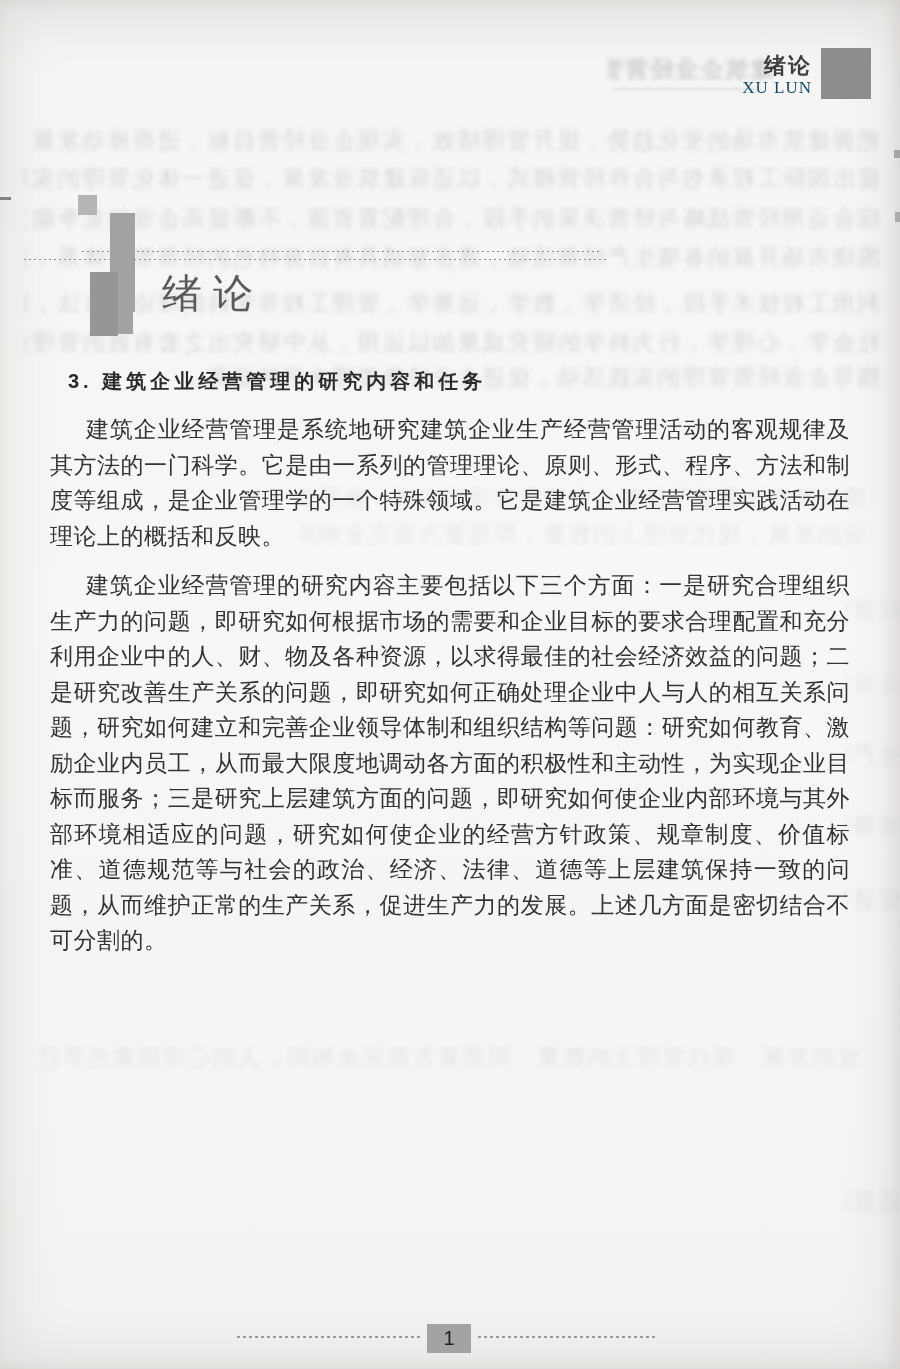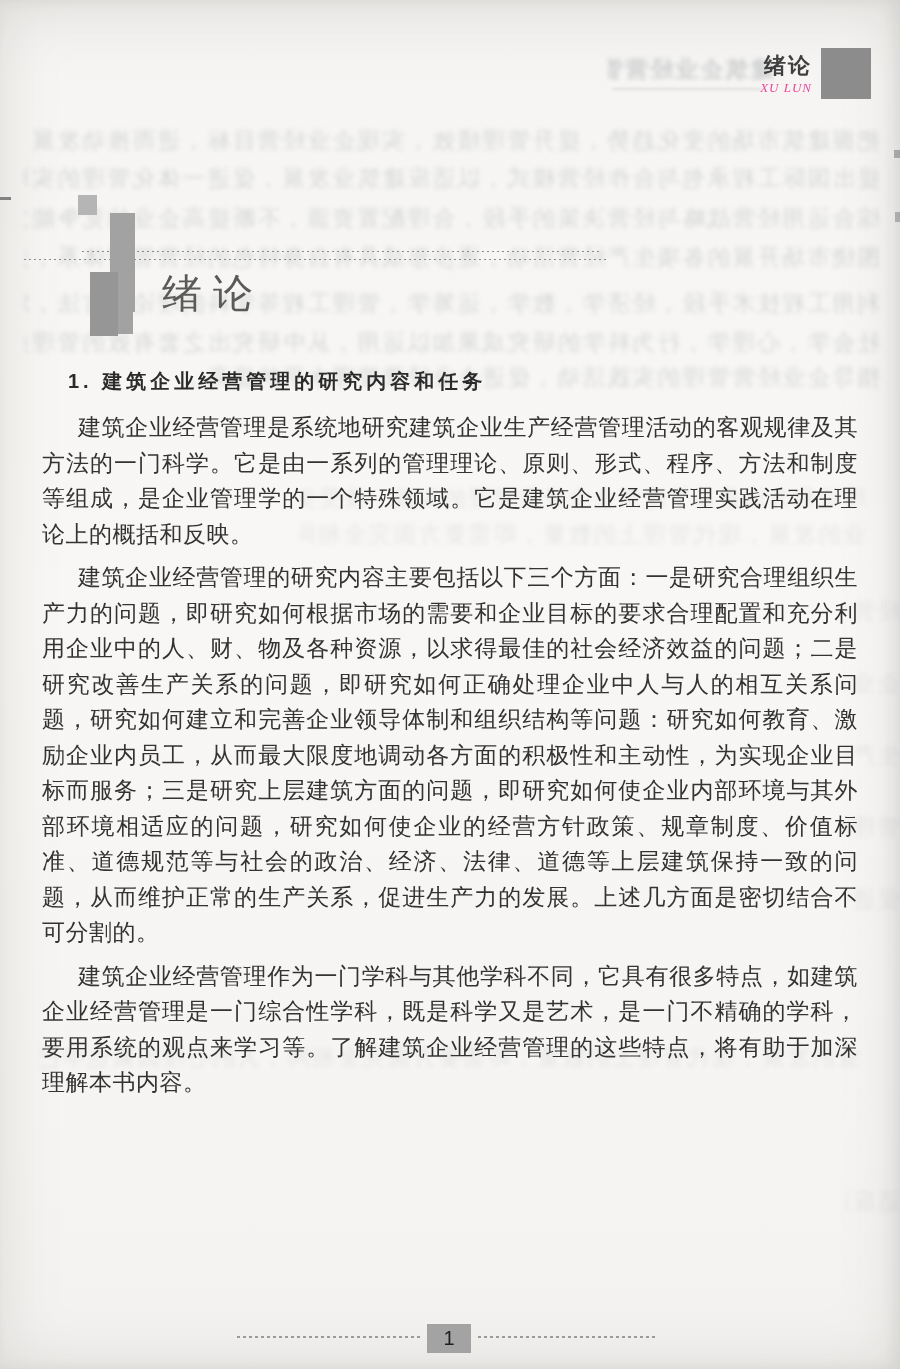--- a/index.html
+++ b/index.html
@@ -16,44 +16,44 @@
     color:#8e949a;font-size:23px;letter-spacing:2px;white-space:nowrap;overflow:hidden;
     pointer-events:none;}
   .bleed.heavy{opacity:.38;font-weight:bold;}
   .bleed.faint{opacity:.16;}
   .bleed-rule{position:absolute;height:2px;background:#aab0b5;opacity:.35;filter:blur(1.5px);}
   
   .running-head{position:absolute;top:54px;right:88px;text-align:right;}
   .running-head .cn{font-family:"Liberation Sans","DejaVu Sans",sans-serif;
     font-weight:bold;font-size:22px;color:#3f3f3f;letter-spacing:2px;line-height:24px;}
   .running-head .py{font-family:"Liberation Serif","DejaVu Serif",serif;
-    font-size:13px;color:#ec4899;letter-spacing:1px;line-height:19px;font-style:italic;}
+    font-size:17px;color:#0c4a6e;letter-spacing:1px;line-height:19px;}
   .head-square{position:absolute;top:48px;left:821px;width:50px;height:51px;background:#8c8c8c;}
   
   .blk{position:absolute;}
   .blk.light{left:78px;top:195px;width:19px;height:20px;background:#b5b5b5;}
   .blk.bar{left:110px;top:213px;width:25px;height:99px;background:#a2a2a2;}
   .blk.dark{left:90px;top:272px;width:28px;height:64px;background:#969696;}
   .blk.foot{left:118px;top:310px;width:15px;height:24px;background:#a2a2a2;}
   .rule-dotted{position:absolute;height:1px;
     background:repeating-linear-gradient(90deg,#8a8a8a 0 2px,transparent 2px 5px);}
   .rule-top{left:82px;top:251px;width:520px;}
   .rule-bottom{left:24px;top:259px;width:582px;}
   .chapter-title{position:absolute;left:162px;top:266px;
     font-family:"Liberation Sans","DejaVu Sans",sans-serif;
     font-size:40px;font-weight:500;color:#5a5a5a;letter-spacing:11px;}
   
   .content{position:absolute;left:34px;top:366px;width:832px;}
   .content h2{margin:0;padding-left:34px;font-size:20px;font-weight:bold;color:#2b2b2b;
     letter-spacing:4px;line-height:30px;font-family:"Liberation Sans","DejaVu Sans",sans-serif;}
   .content h2.second{margin-top:6px;margin-bottom:12px;}
   .content h2.first{margin-bottom:14px;}
-  .content p{margin:8px;font-size:23px;line-height:35.5px;color:#333;
+  .content p{margin:16px;font-size:23px;line-height:35.5px;color:#333;
     text-align:justify;text-indent:36px;letter-spacing:.5px;}
-  .content p.gap{margin-top:4px;}
+  .content p.gap{margin-top:4px;font-family:Liberation Mono, monospace;}
   
   .foot-dash{position:absolute;top:1336px;height:2px;
     background:repeating-linear-gradient(90deg,#9a9a9a 0 3px,transparent 3px 6px);}
   .foot-dash.left{left:237px;width:184px;}
   .foot-dash.right{left:478px;width:180px;}
   .page-num-box{position:absolute;left:427px;top:1324px;width:44px;height:29px;
     background:#a3a3a3;display:flex;align-items:center;justify-content:center;
     font-family:"Liberation Sans","DejaVu Sans",sans-serif;
     font-size:20px;color:#1e1e1e;}
   
@@ -93,24 +93,23 @@
 
 <div class="blk light"></div>
 <div class="rule-dotted rule-top"></div>
 <div class="rule-dotted rule-bottom"></div>
 <div class="blk bar"></div>
 <div class="blk dark"></div>
 <div class="blk foot"></div>
 <div class="chapter-title">绪论</div>
 
 <div class="content">
-  <h2 class="first">1. 建筑企业经营管理的研究内容和任务</h2>
+  <h2 class="first">3. 建筑企业经营管理的研究内容和任务</h2>
   <p>建筑企业经营管理是系统地研究建筑企业生产经营管理活动的客观规律及其方法的一门科学。它是由一系列的管理理论、原则、形式、程序、方法和制度等组成，是企业管理学的一个特殊领域。它是建筑企业经营管理实践活动在理论上的概括和反映。</p>
   <p class="gap">建筑企业经营管理的研究内容主要包括以下三个方面：一是研究合理组织生产力的问题，即研究如何根据市场的需要和企业目标的要求合理配置和充分利用企业中的人、财、物及各种资源，以求得最佳的社会经济效益的问题；二是研究改善生产关系的问题，即研究如何正确处理企业中人与人的相互关系问题，研究如何建立和完善企业领导体制和组织结构等问题：研究如何教育、激励企业内员工，从而最大限度地调动各方面的积极性和主动性，为实现企业目标而服务；三是研究上层建筑方面的问题，即研究如何使企业内部环境与其外部环境相适应的问题，研究如何使企业的经营方针政策、规章制度、价值标准、道德规范等与社会的政治、经济、法律、道德等上层建筑保持一致的问题，从而维护正常的生产关系，促进生产力的发展。上述几方面是密切结合不可分割的。</p>
-  <p>建筑企业经营管理作为一门学科与其他学科不同，它具有很多特点，如建筑企业经营管理是一门综合性学科，既是科学又是艺术，是一门不精确的学科，要用系统的观点来学习等。了解建筑企业经营管理的这些特点，将有助于加深理解本书内容。</p>
 </div>
 
 <div class="foot-dash left"></div>
 <div class="page-num-box">
   <span>1</span>
 </div>
 <div class="foot-dash right"></div>
 
 <div class="edge-mark" style="left:0;top:197px;width:11px;height:3px;"></div>
 <div class="edge-mark" style="left:894px;top:150px;width:6px;height:8px;opacity:.45;"></div>

